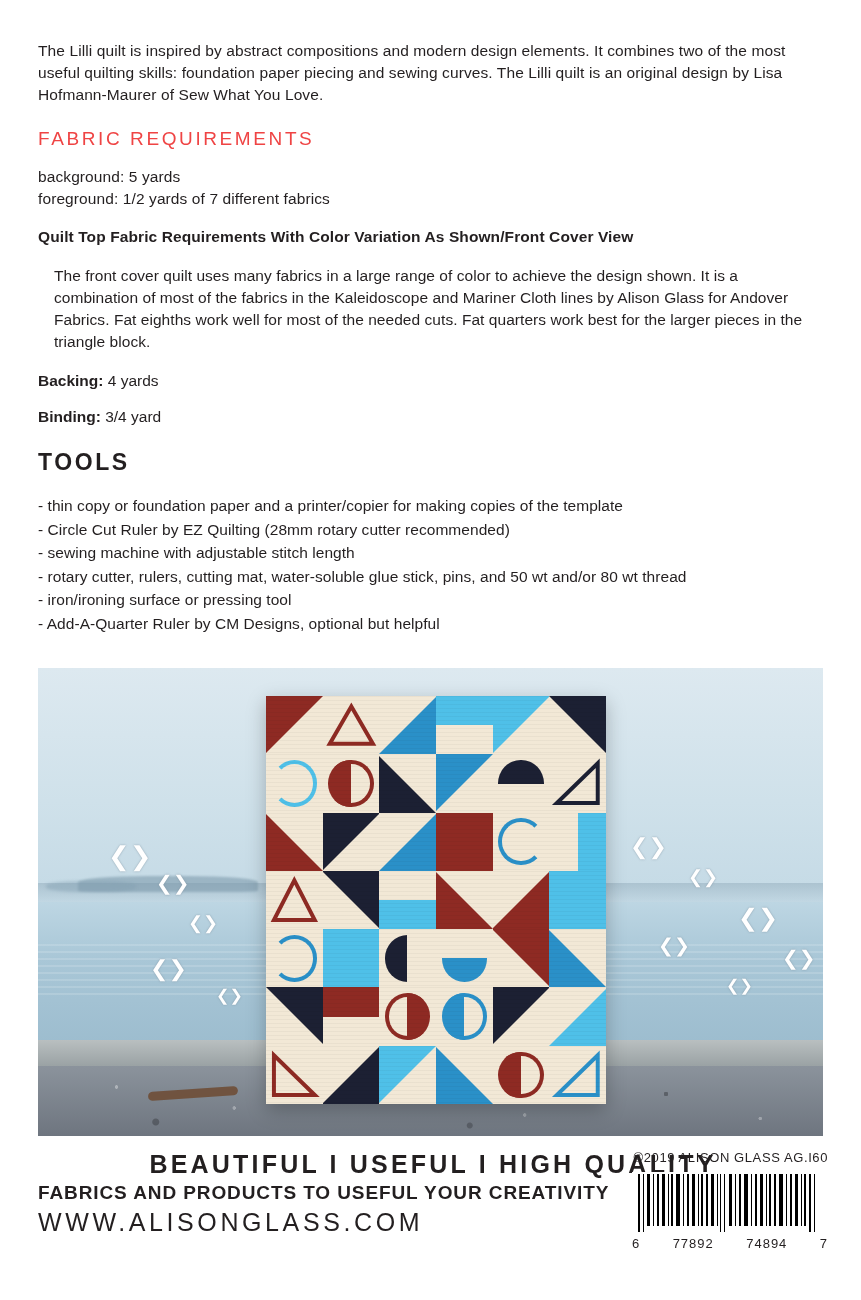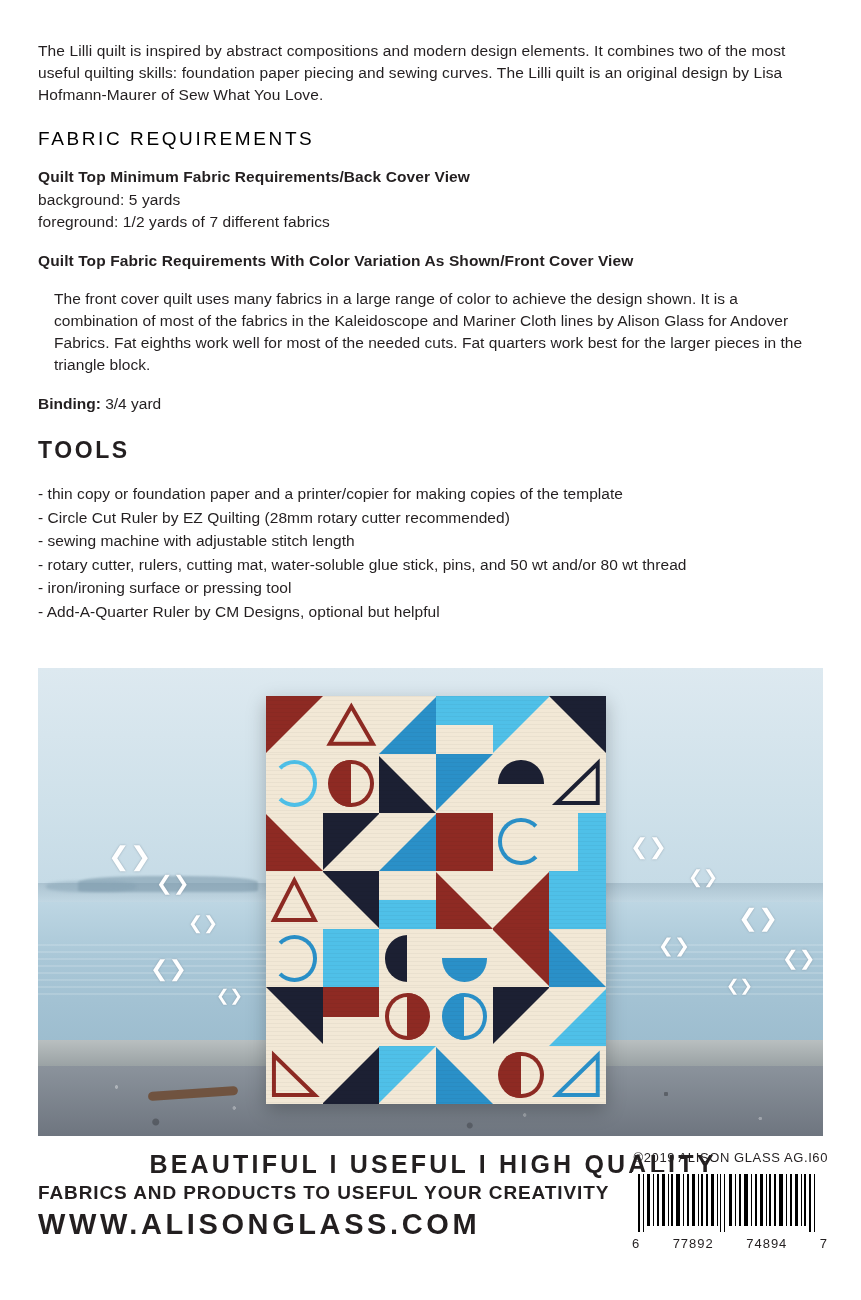--- a/index.html
+++ b/index.html
@@ -31,21 +31,21 @@
     font-size: 15.5px;
     line-height: 1.42;
     letter-spacing: 0.1px;
     margin: 0 0 22px 0;
   }
   .section-head {
     font-size: 19px;
     letter-spacing: 2.6px;
     font-weight: 400;
     margin: 10px 0 16px 0;
-    color: #000000;
+    color: #ef4444;
   }
   .block {
     margin-bottom: 17px;
   }
   .block .b-title {
     font-size: 15.5px;
     font-weight: bold;
     letter-spacing: 0.1px;
     line-height: 1.45;
     margin: 0 0 1px 0;
@@ -207,22 +207,22 @@
     margin: 0;
     text-align: center;
   }
   .f-line2 {
     font-size: 19px;
     font-weight: bold;
     letter-spacing: 0.9px;
     margin: 3px 0 0 0;
   }
   .f-line3 {
-    font-size: 29px;
-    font-weight: bold;
+    font-size: 25px;
+    font-weight: normal;
     letter-spacing: 3.6px;
     margin: 4px 0 0 0;
   }
   .f-line4 {
     font-size: 14px;
     margin: 8px 0 0 0;
     letter-spacing: 0.1px;
   }
   .copyright {
     position:absolute;
@@ -257,30 +257,33 @@
 
 <div class="page">
 
   <div class="content">
 
     <p class="intro">The Lilli quilt is inspired by abstract compositions and modern design elements. It combines two of the most useful quilting skills: foundation paper piecing and sewing curves. The Lilli quilt is an original design by Lisa Hofmann-Maurer of Sew What You Love.</p>
 
     <h2 class="section-head">FABRIC REQUIREMENTS</h2>
 
     <div class="block">
-      <div class="b-title">Quilt Top Minimum Fabric Requirements/Back Cover View</div>
       <div class="b-line">background: 5 yards</div>
       <div class="b-line">foreground: 1/2 yards of 7 different fabrics</div>
     </div>
 
     <div class="block">
       <div class="b-title">Quilt Top Fabric Requirements With Color Variation As Shown/Front Cover View</div>
       <p class="b-para">The front cover quilt uses many fabrics in a large range of color to achieve the design shown. It is a combination of most of the fabrics in the Kaleidoscope and Mariner Cloth lines by Alison Glass for Andover Fabrics. Fat eighths work well for most of the needed cuts. Fat quarters work best for the larger pieces in the triangle block.</p>
     </div>
 
+    <p class="kv">
+      <b>Backing:</b>
+      <span>4 yards</span>
+    </p>
 
     <p class="kv">
       <b>Binding:</b>
       <span>3/4 yard</span>
     </p>
 
     <h2 class="tools-head">TOOLS</h2>
 
     <div class="tool-line">- thin copy or foundation paper and a printer/copier for making copies of the template</div>
     <div class="tool-line">- Circle Cut Ruler by EZ Quilting (28mm rotary cutter recommended)</div>

